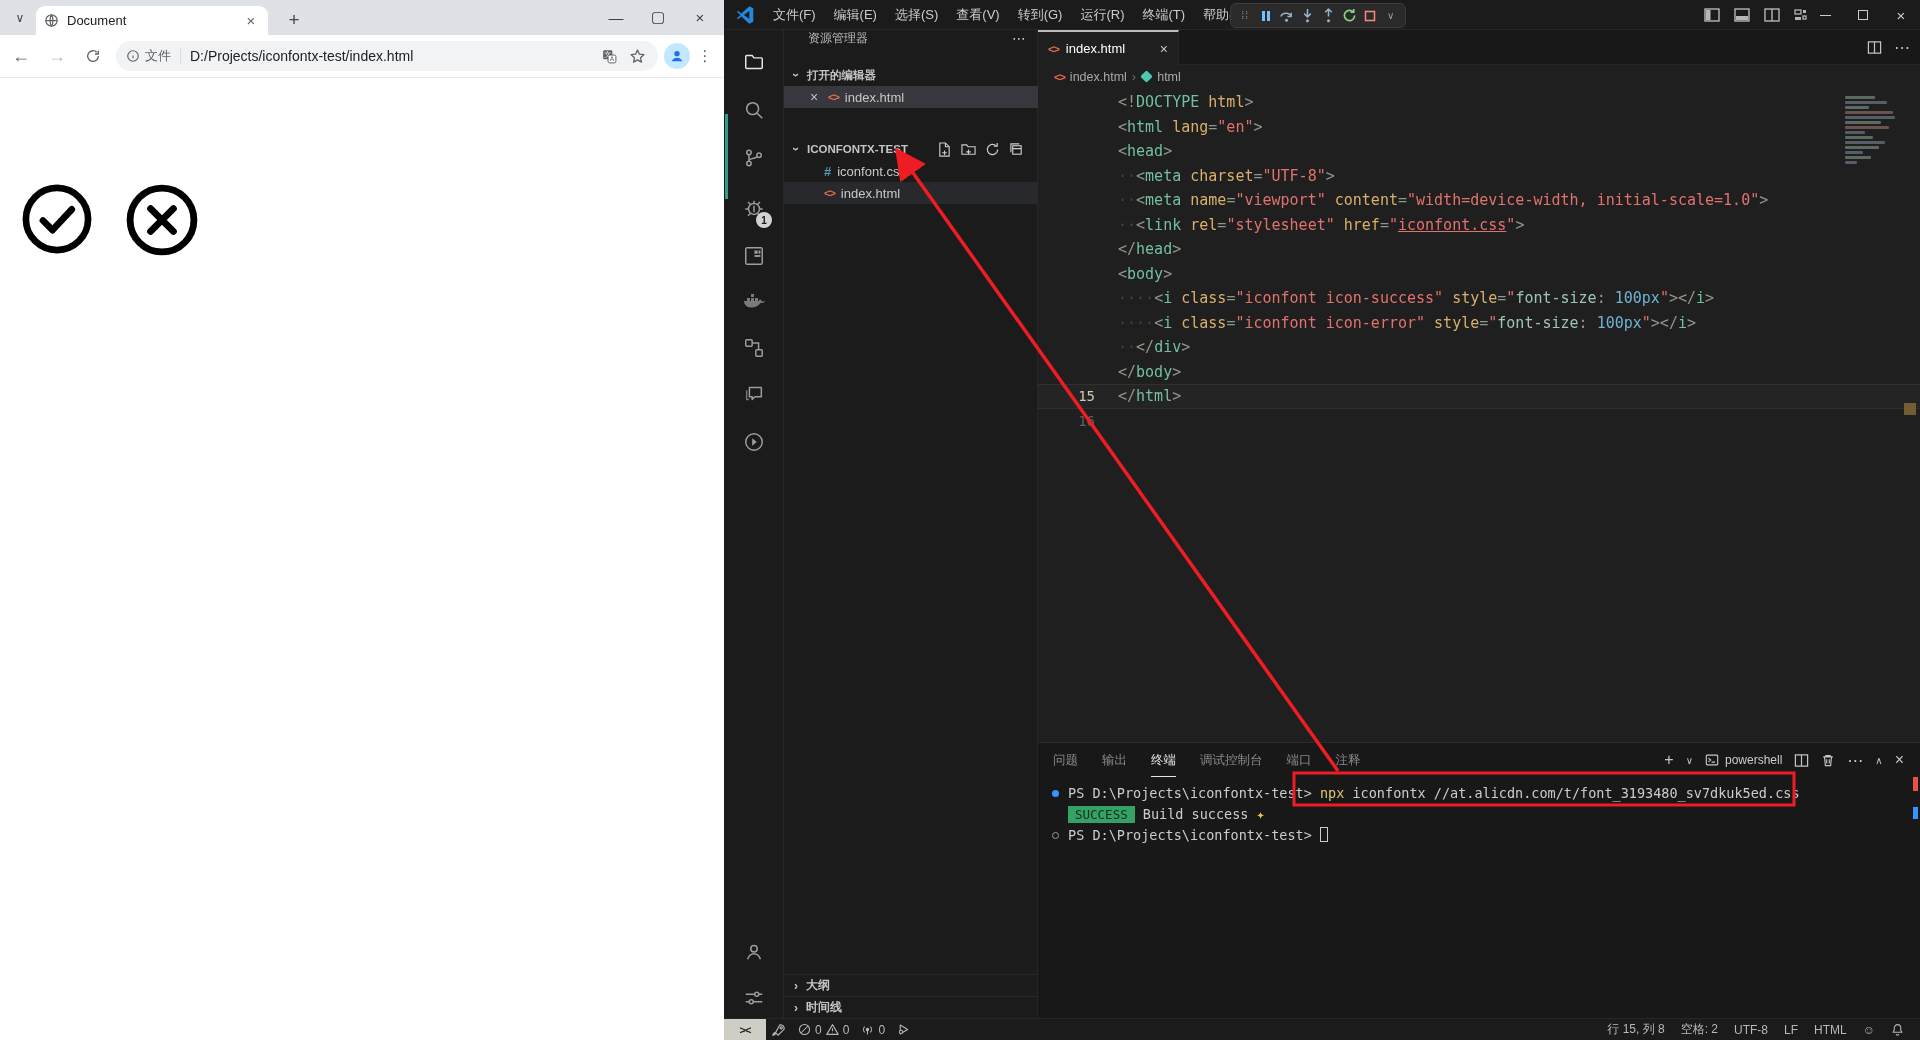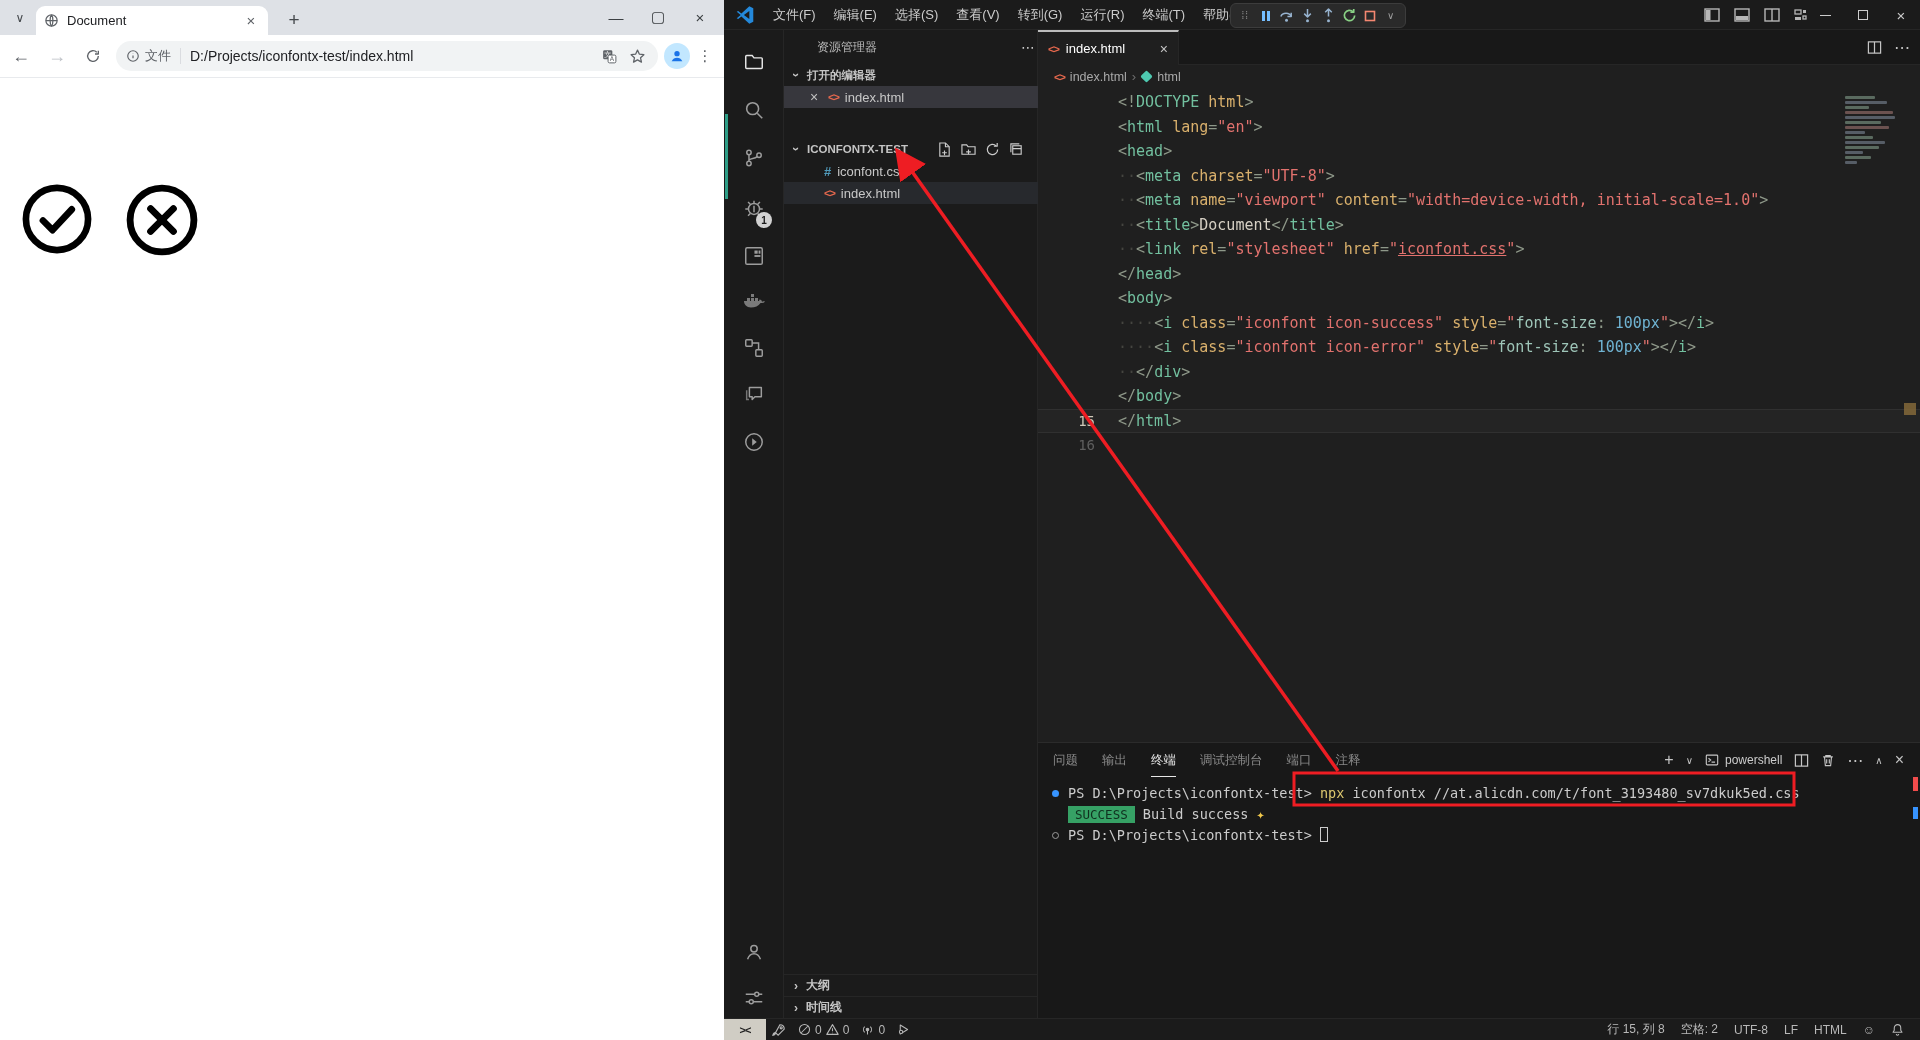--- a/index.html
+++ b/index.html
@@ -59,21 +59,21 @@
     border-right:1px solid #262626; }
   .act-ic { position:absolute; left:0; width:60px; height:44px; display:flex; align-items:center;
     justify-content:center; color:#9d9d9d; }
   .act-ic.active { color:#e7e7e7; }
   .act-badge { position:absolute; right:12px; bottom:2px; width:16px; height:16px; border-radius:50%;
     background:#d2d2d2; color:#1b1b1b; font-size:10px; font-weight:bold; display:flex; align-items:center; justify-content:center; }
   .edge-accent { position:absolute; left:1px; top:84px; width:3px; height:85px; background:#2e9e87; }
 
   .sidebar { position:absolute; left:60px; top:30px; width:254px; height:988px; background:#1b1b1b;
     border-right:1px solid #262626; color:#cccccc; }
-  .sb-head { position:absolute; left:13px; top:0; width:254px; height:34px; display:flex; align-items:center;
+  .sb-head { position:absolute; left:4px; top:0; width:254px; height:34px; display:flex; 
     padding:0 16px 0 20px; font-size:12px; color:#bbbbbb; }
   .sb-head .more { margin-left:auto; color:#cccccc; font-size:14px; }
   .sb-sect { position:absolute; left:0; width:254px; height:22px; display:flex; align-items:center;
     font-size:11.5px; font-weight:bold; color:#c5c5c5; padding-left:6px; gap:5px; }
   .sb-row { position:absolute; left:0; width:254px; height:22px; display:flex; align-items:center;
     font-size:13px; color:#c8c8c8; gap:6px; }
   .chev { display:inline-block; font-size:12px; color:#c5c5c5; transform:rotate(90deg); width:12px; text-align:center; }
   .chev.closed { transform:none; }
   .ficon-html { color:#e8694e; font-size:11px; font-weight:bold; letter-spacing:-1px; }
   .ficon-css { color:#519aba; font-size:13px; font-weight:bold; }
@@ -458,21 +458,20 @@
         <span class="bc-sep">›</span>
         <span class="bc-sym"></span>
         <span>html</span>
       </div>
       <div id="code" class="mono">
           <div class="cl"><span class="ln"></span><span class="ct"><span class="pn">&lt;!</span><span class="tag">DOCTYPE</span><span class="txt"> </span><span class="attr">html</span><span class="pn">&gt;</span></span></div>
           <div class="cl"><span class="ln"></span><span class="ct"><span class="pn">&lt;</span><span class="tag">html</span><span class="txt"> </span><span class="attr">lang</span><span class="pn">=</span><span class="str">"en"</span><span class="pn">&gt;</span></span></div>
           <div class="cl"><span class="ln"></span><span class="ct"><span class="pn">&lt;</span><span class="tag">head</span><span class="pn">&gt;</span></span></div>
           <div class="cl"><span class="ln"></span><span class="ct"><span class="ws">··</span><span class="pn">&lt;</span><span class="tag">meta</span><span class="txt"> </span><span class="attr">charset</span><span class="pn">=</span><span class="str">"UTF-8"</span><span class="pn">&gt;</span></span></div>
           <div class="cl"><span class="ln"></span><span class="ct"><span class="ws">··</span><span class="pn">&lt;</span><span class="tag">meta</span><span class="txt"> </span><span class="attr">name</span><span class="pn">=</span><span class="str">"viewport"</span><span class="txt"> </span><span class="attr">content</span><span class="pn">=</span><span class="str">"width=device-width, initial-scale=1.0"</span><span class="pn">&gt;</span></span></div>
-          <div class="cl"><span class="ln"></span><span class="ct"><span class="ws">··</span><span class="pn">&lt;</span><span class="tag">title</span><span class="pn">&gt;</span><span class="txt">Document</span><span class="pn">&lt;/</span><span class="tag">title</span><span class="pn">&gt;</span></span></div>
           <div class="cl"><span class="ln"></span><span class="ct"><span class="ws">··</span><span class="pn">&lt;</span><span class="tag">link</span><span class="txt"> </span><span class="attr">rel</span><span class="pn">=</span><span class="str">"stylesheet"</span><span class="txt"> </span><span class="attr">href</span><span class="pn">=</span><span class="str">"</span><span class="lnk">iconfont.css</span><span class="str">"</span><span class="pn">&gt;</span></span></div>
           <div class="cl"><span class="ln"></span><span class="ct"><span class="pn">&lt;/</span><span class="tag">head</span><span class="pn">&gt;</span></span></div>
           <div class="cl"><span class="ln"></span><span class="ct"><span class="pn">&lt;</span><span class="tag">body</span><span class="pn">&gt;</span></span></div>
           <div class="cl"><span class="ln"></span><span class="ct"><span class="ws">····</span><span class="pn">&lt;</span><span class="tag">i</span><span class="txt"> </span><span class="attr">class</span><span class="pn">=</span><span class="str">"iconfont icon-success"</span><span class="txt"> </span><span class="attr">style</span><span class="pn">=</span><span class="str">"</span><span class="prop">font-size</span><span class="pn">:</span><span class="num"> 100px</span><span class="str">"</span><span class="pn">&gt;&lt;/</span><span class="tag">i</span><span class="pn">&gt;</span></span></div>
           <div class="cl"><span class="ln"></span><span class="ct"><span class="ws">····</span><span class="pn">&lt;</span><span class="tag">i</span><span class="txt"> </span><span class="attr">class</span><span class="pn">=</span><span class="str">"iconfont icon-error"</span><span class="txt"> </span><span class="attr">style</span><span class="pn">=</span><span class="str">"</span><span class="prop">font-size</span><span class="pn">:</span><span class="num"> 100px</span><span class="str">"</span><span class="pn">&gt;&lt;/</span><span class="tag">i</span><span class="pn">&gt;</span></span></div>
           <div class="cl"><span class="ln"></span><span class="ct"><span class="ws">··</span><span class="pn">&lt;/</span><span class="tag">div</span><span class="pn">&gt;</span></span></div>
           <div class="cl"><span class="ln"></span><span class="ct"><span class="pn">&lt;/</span><span class="tag">body</span><span class="pn">&gt;</span></span></div>
           <div class="cl cur"><span class="ln">15</span><span class="ct"><span class="pn">&lt;/</span><span class="tag">html</span><span class="pn">&gt;</span></span></div>
           <div class="cl"><span class="ln">16</span><span class="ct"></span></div>
         </div>

